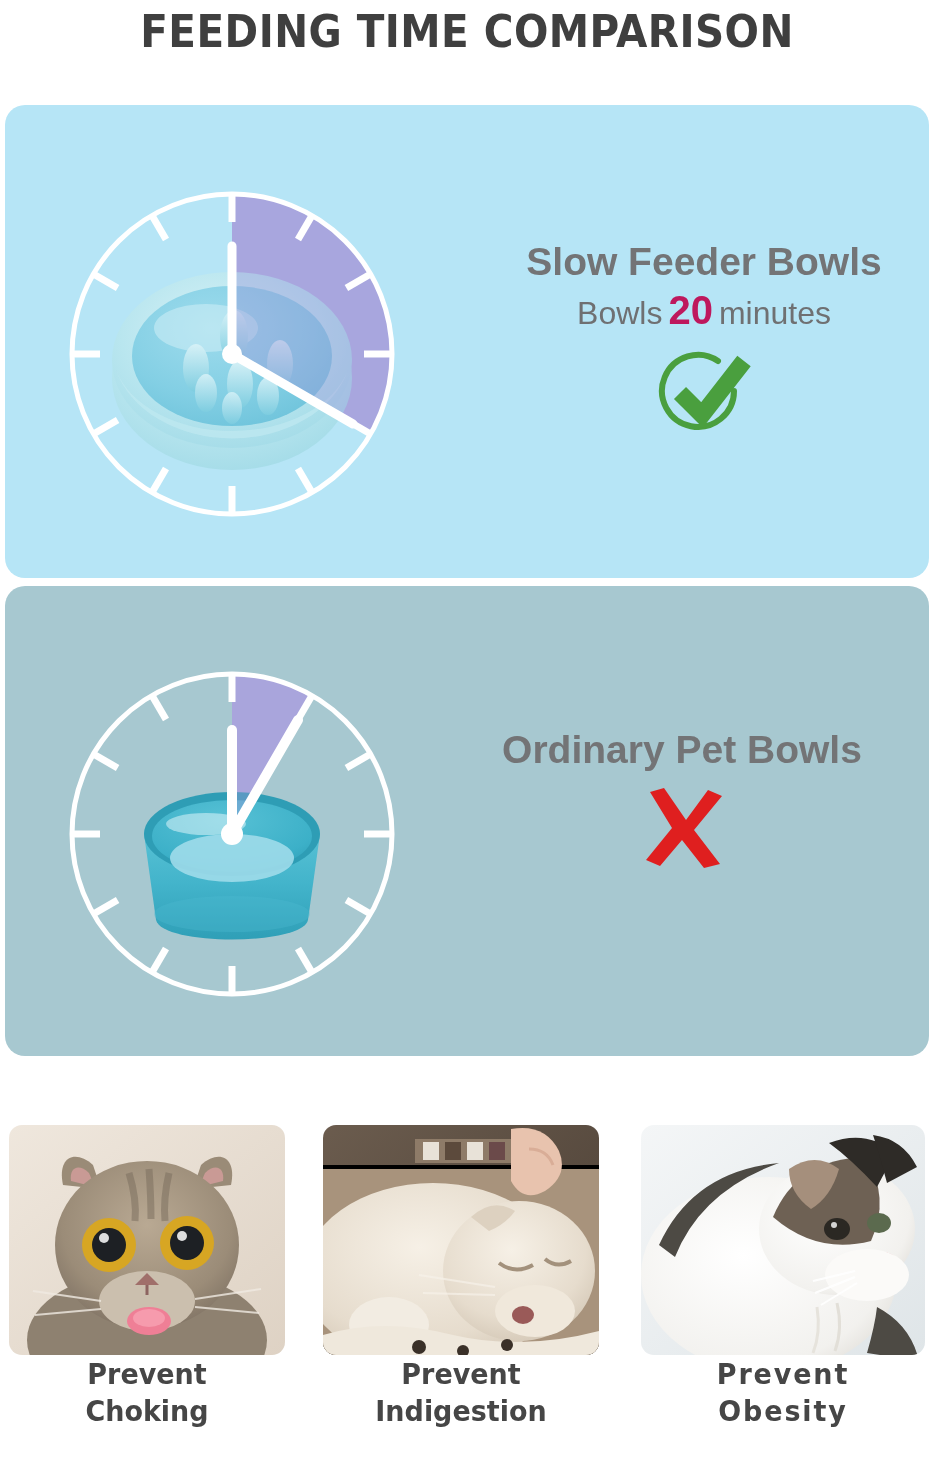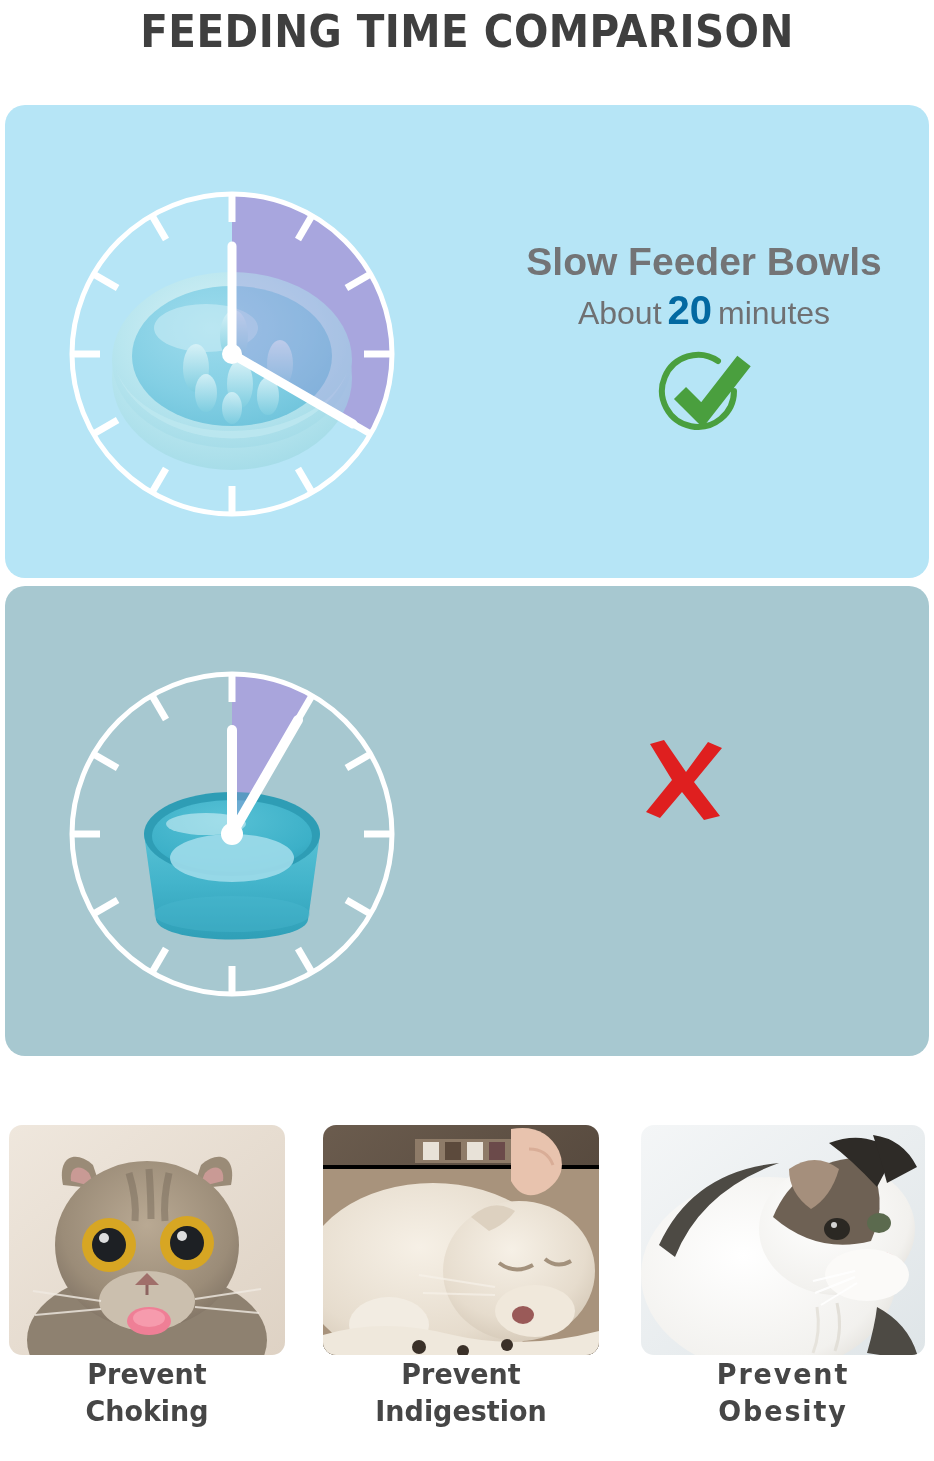--- a/index.html
+++ b/index.html
@@ -85,21 +85,21 @@
   }
   .tb-line {
     font-size: 32px;
     font-weight: 500;
     color: #6f7072;
     line-height: 48px;
     white-space: nowrap;
   }
   .tb-line2 { margin-top: 2px; }
   .num-green {
-    color: #0369a1;
+    color: #be185d;
     font-weight: bold;
     font-size: 40px;
     padding: 0 6px;
   }
   .num-red {
     color: #df1f1f;
     font-weight: bold;
     font-size: 40px;
     padding: 0 4px;
   }
@@ -225,21 +225,21 @@
       <line x1="176" y1="176" x2="176" y2="68" stroke="#ffffff" stroke-width="9" stroke-linecap="round"></line>
       <line x1="176" y1="176" x2="297" y2="246" stroke="#ffffff" stroke-width="9" stroke-linecap="round"></line>
       <circle cx="176" cy="176" r="10" fill="#ffffff"></circle>
     </g>
   </svg>
 </div>
 
 <div class="textblock tb-top">
   <div class="tb-head">Slow Feeder Bowls</div>
   <div class="tb-line">
-    <span>About</span><span class="num-green">20</span><span>minutes</span>
+    <span>Bowls</span><span class="num-green">20</span><span>minutes</span>
   </div>
   <div class="mark">
     <svg width="108" height="90" viewBox="0 0 108 90">
       <path d="M68 12 A36 36 0 1 0 84 42" fill="none" stroke="#4a9f3e" stroke-width="6" stroke-linecap="round"></path>
       <path d="M30 44 L52 66 L94 12" fill="none" stroke="#4a9f3e" stroke-width="17" stroke-linejoin="miter" stroke-linecap="butt"></path>
     </svg>
   </div>
 </div>
 
 <div class="panel panel-bottom"></div>
@@ -296,20 +296,21 @@
 
     <g>
       <line x1="176" y1="176" x2="176" y2="72" stroke="#ffffff" stroke-width="10" stroke-linecap="round"></line>
       <line x1="176" y1="176" x2="242" y2="62" stroke="#ffffff" stroke-width="10" stroke-linecap="round"></line>
       <circle cx="176" cy="176" r="11" fill="#ffffff"></circle>
     </g>
   </svg>
 </div>
 
 <div class="textblock tb-bottom">
+  <div class="tb-head">Ordinary Pet Bowls</div>
   <div class="mark">
     <svg width="96" height="84" viewBox="0 0 96 84">
       <path d="M16 6 L30 2 L52 34 L74 4 L88 10 L60 44 L86 78 L70 82 L48 54 L26 80 L12 74 L38 42 Z" fill="#df1f1f"></path>
     </svg>
   </div>
 </div>
 
 <div class="photo-row">
 
   <div class="photo p1">

